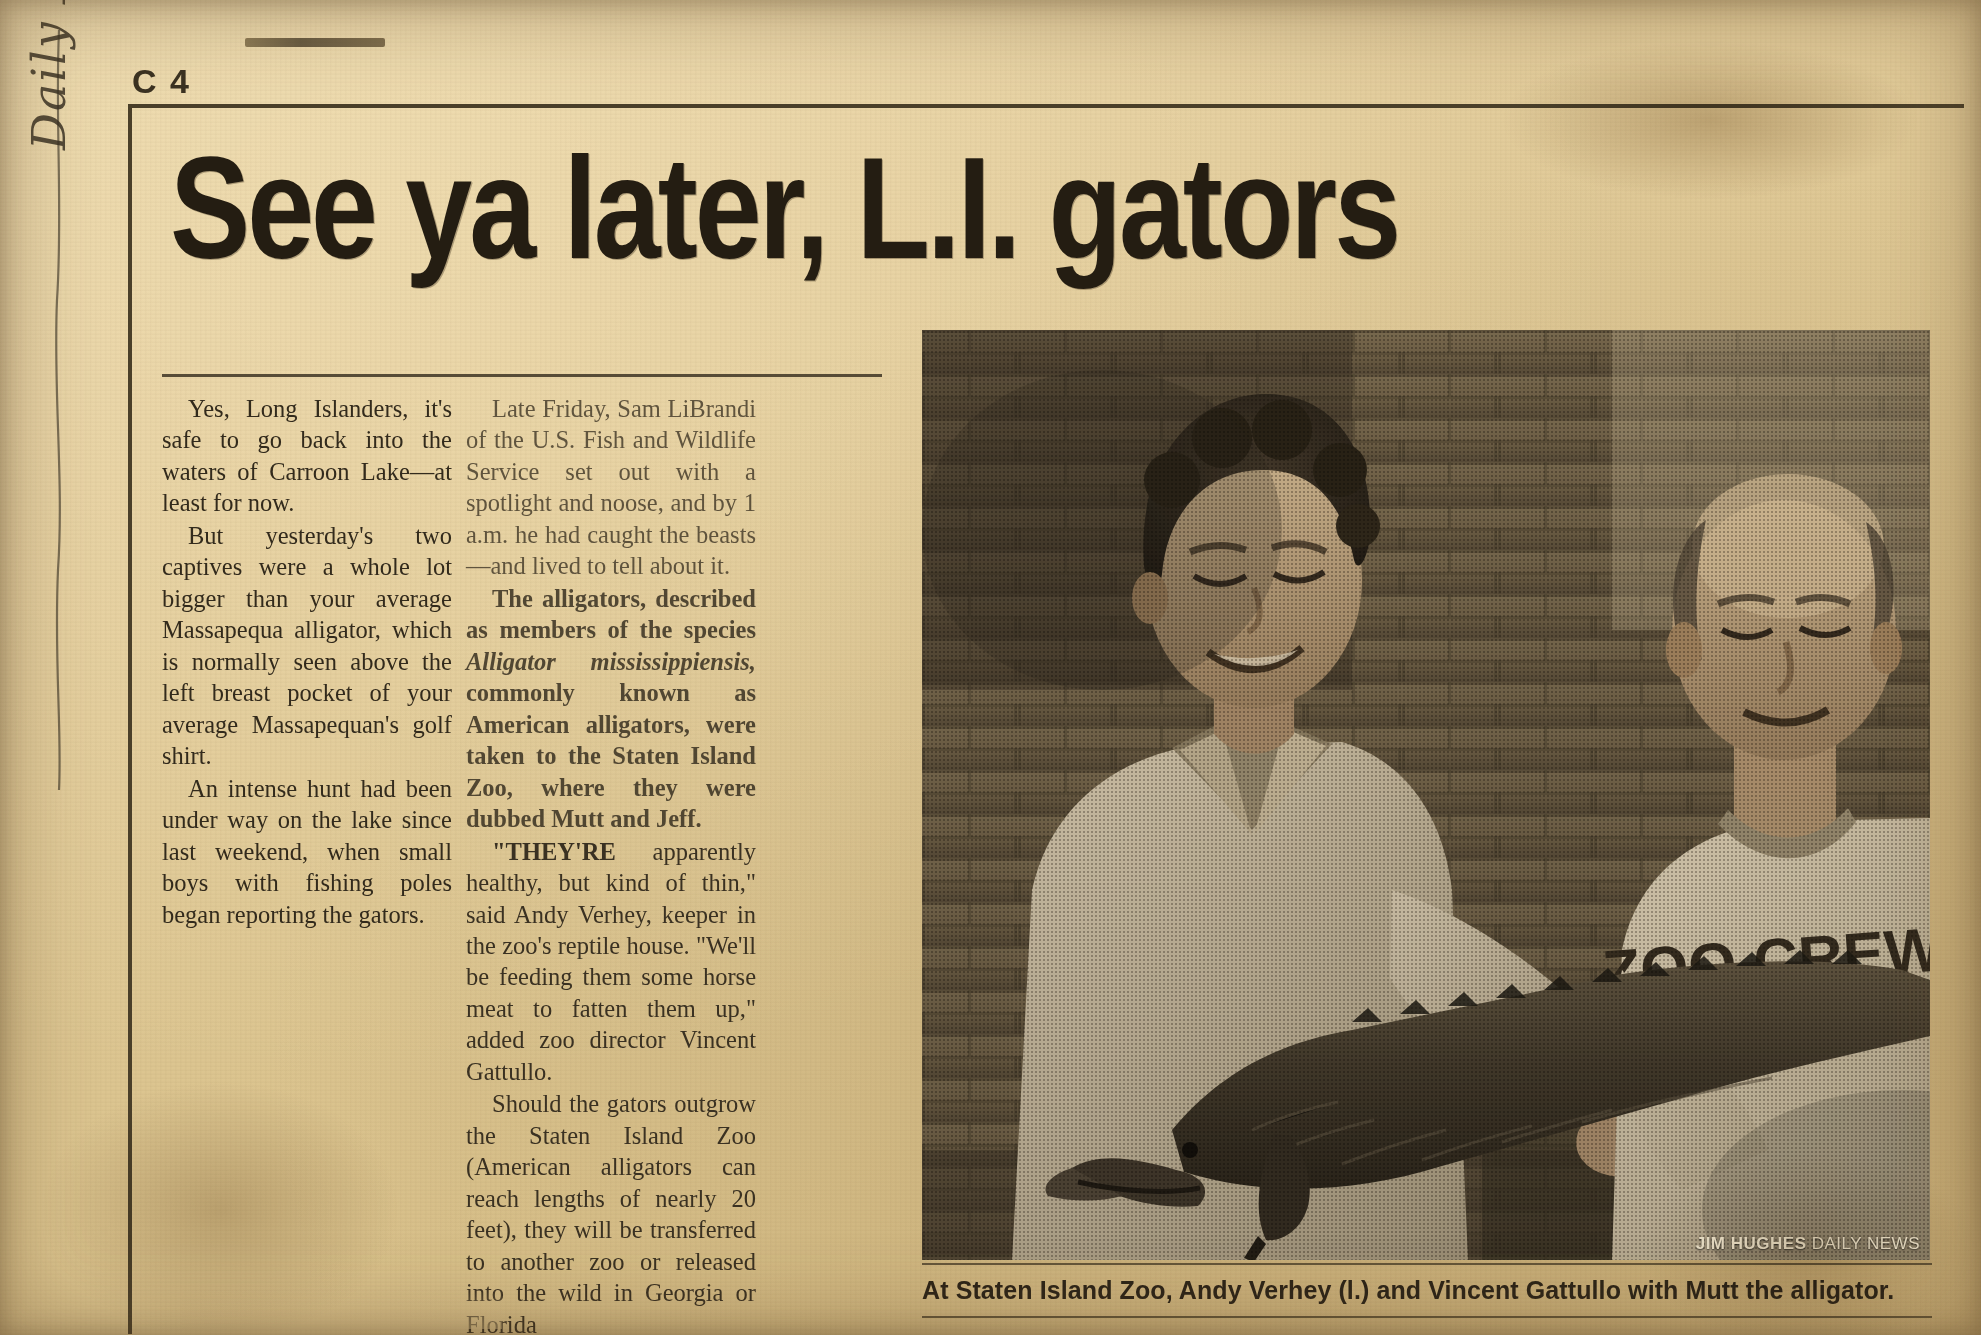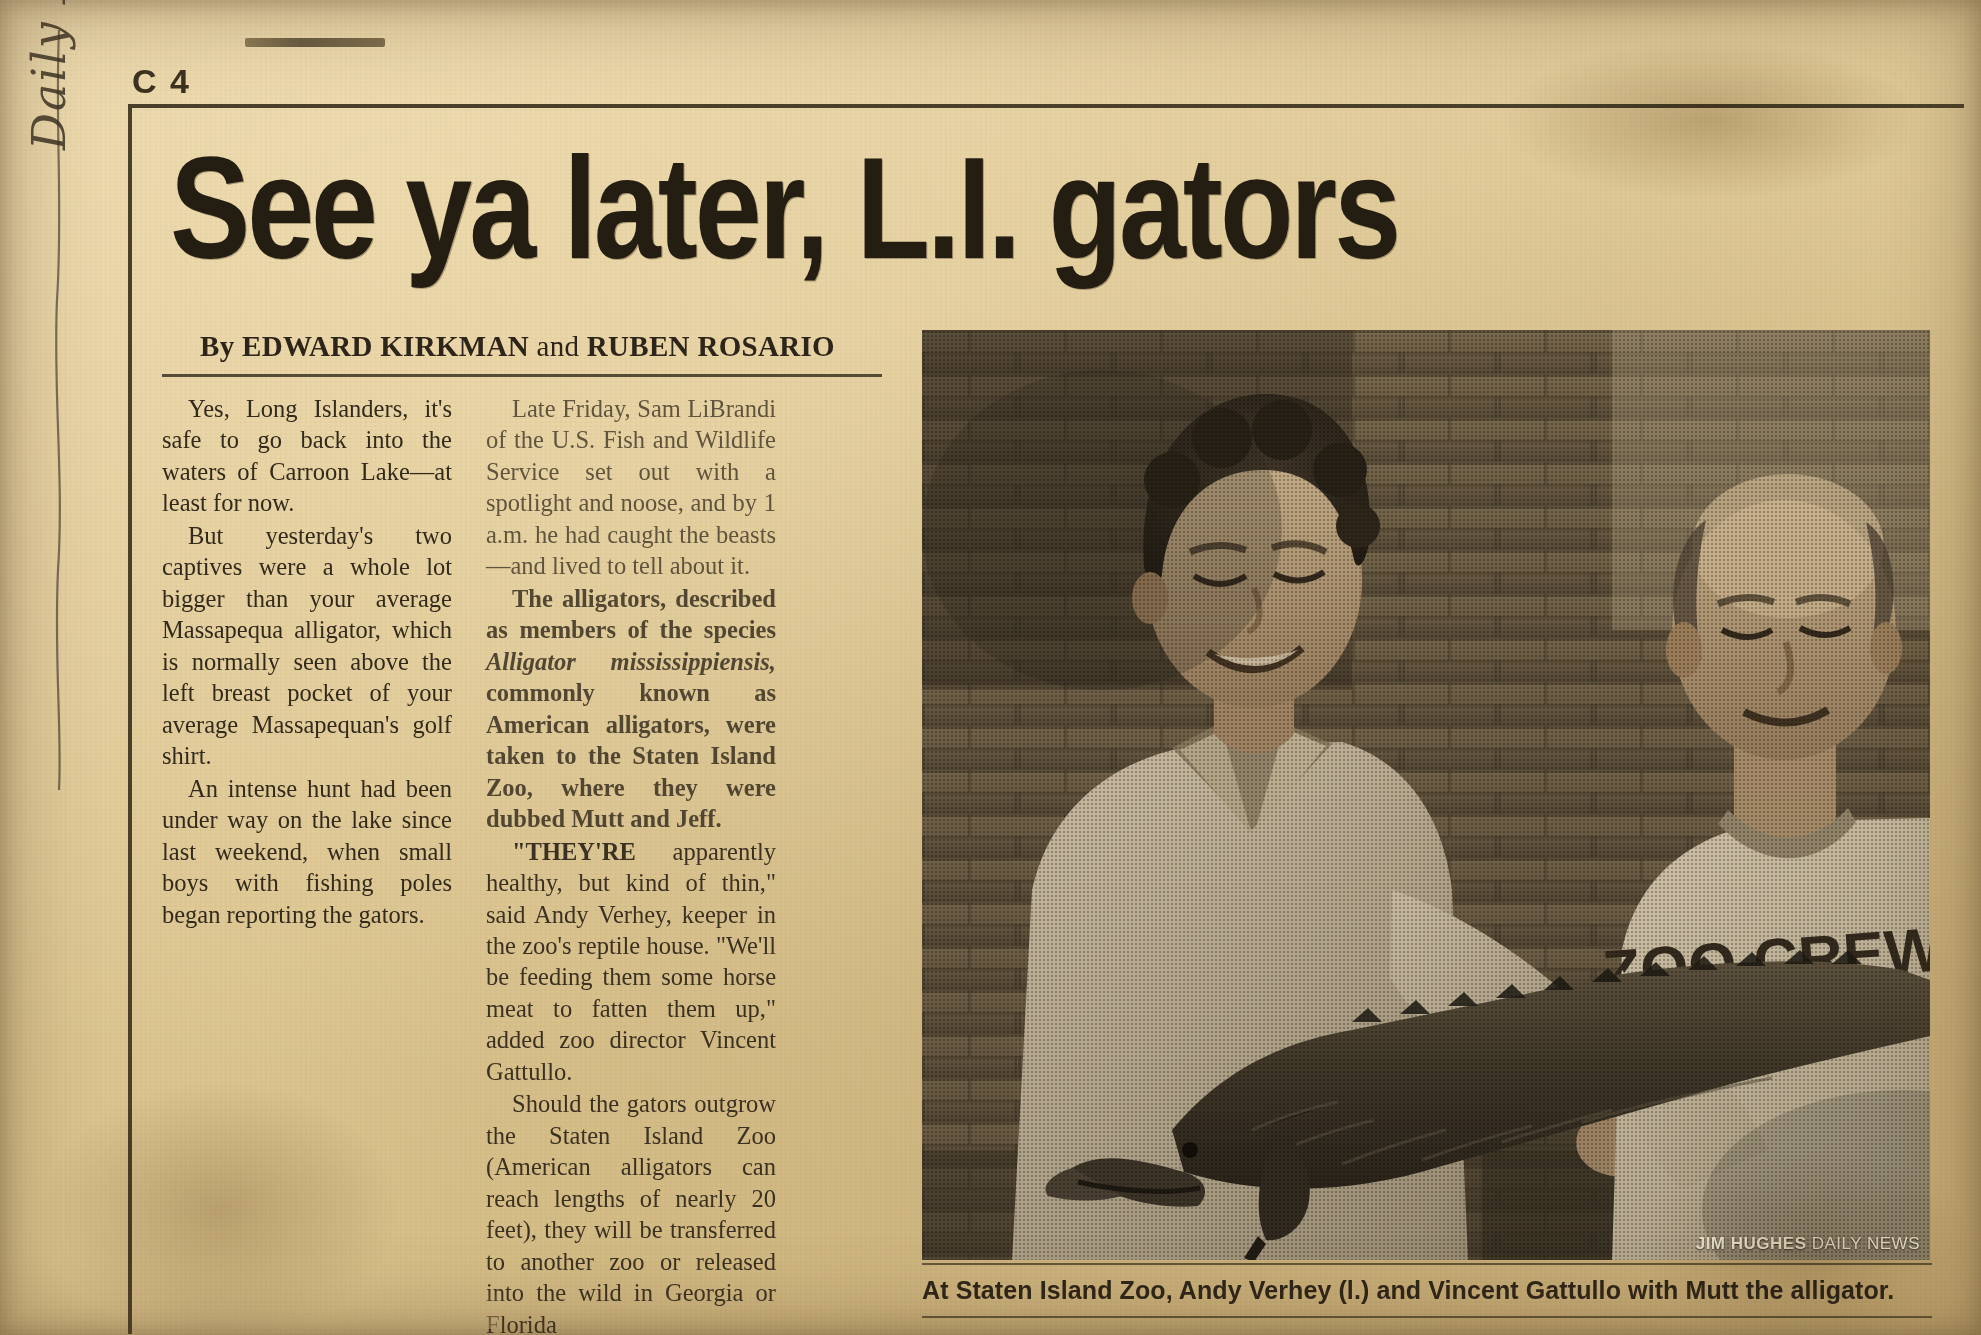--- a/index.html
+++ b/index.html
@@ -158,21 +158,21 @@
   }
 
   
   .cols {
     position: absolute;
     left: 30px;
     top: 285px;
     width: 740px;
     height: 930px;
     display: flex;
-    gap: 34px;
+    gap: 14px;
   }
   .col {
     width: 290px;
     font-family: "Liberation Serif", serif;
     font-size: 24.5px;
     line-height: 1.285;
     color: #322a1c;
     text-align: justify;
     hyphens: manual;
   }
@@ -301,23 +301,20 @@
   </svg>
 
   <div class="handwriting">Daily News  Sunday 5 August 1984</div>
 
   <div class="folio">C 4</div>
 
   <div id="clip">
 
     <div class="headline">See ya later, L.I. gators</div>
 
-    <div class="byline">
-      <span>By EDWARD KIRKMAN</span><span class="and"> and </span><span>RUBEN ROSARIO</span>
-    </div>
     <div class="byline-rule"></div>
 
     <div class="cols">
       <div class="col" id="col1">
           <p>Yes, Long Islanders, it's safe to go back into the waters of Carroon Lake—at least for now.</p>
           <p>But yesterday's two captives were a whole lot bigger than your average Massapequa alligator, which is normally seen above the left breast pocket of your average Massapequan's golf shirt.</p>
           <p>An intense hunt had been under way on the lake since last weekend, when small boys with fishing poles began reporting the gators.</p>
         </div>
       <div class="col faded" id="col2">
           <p>Late Friday, Sam LiBrandi of the U.S. Fish and Wildlife Service set out with a spotlight and noose, and by 1 a.m. he had caught the beasts—and lived to tell about it.</p>

